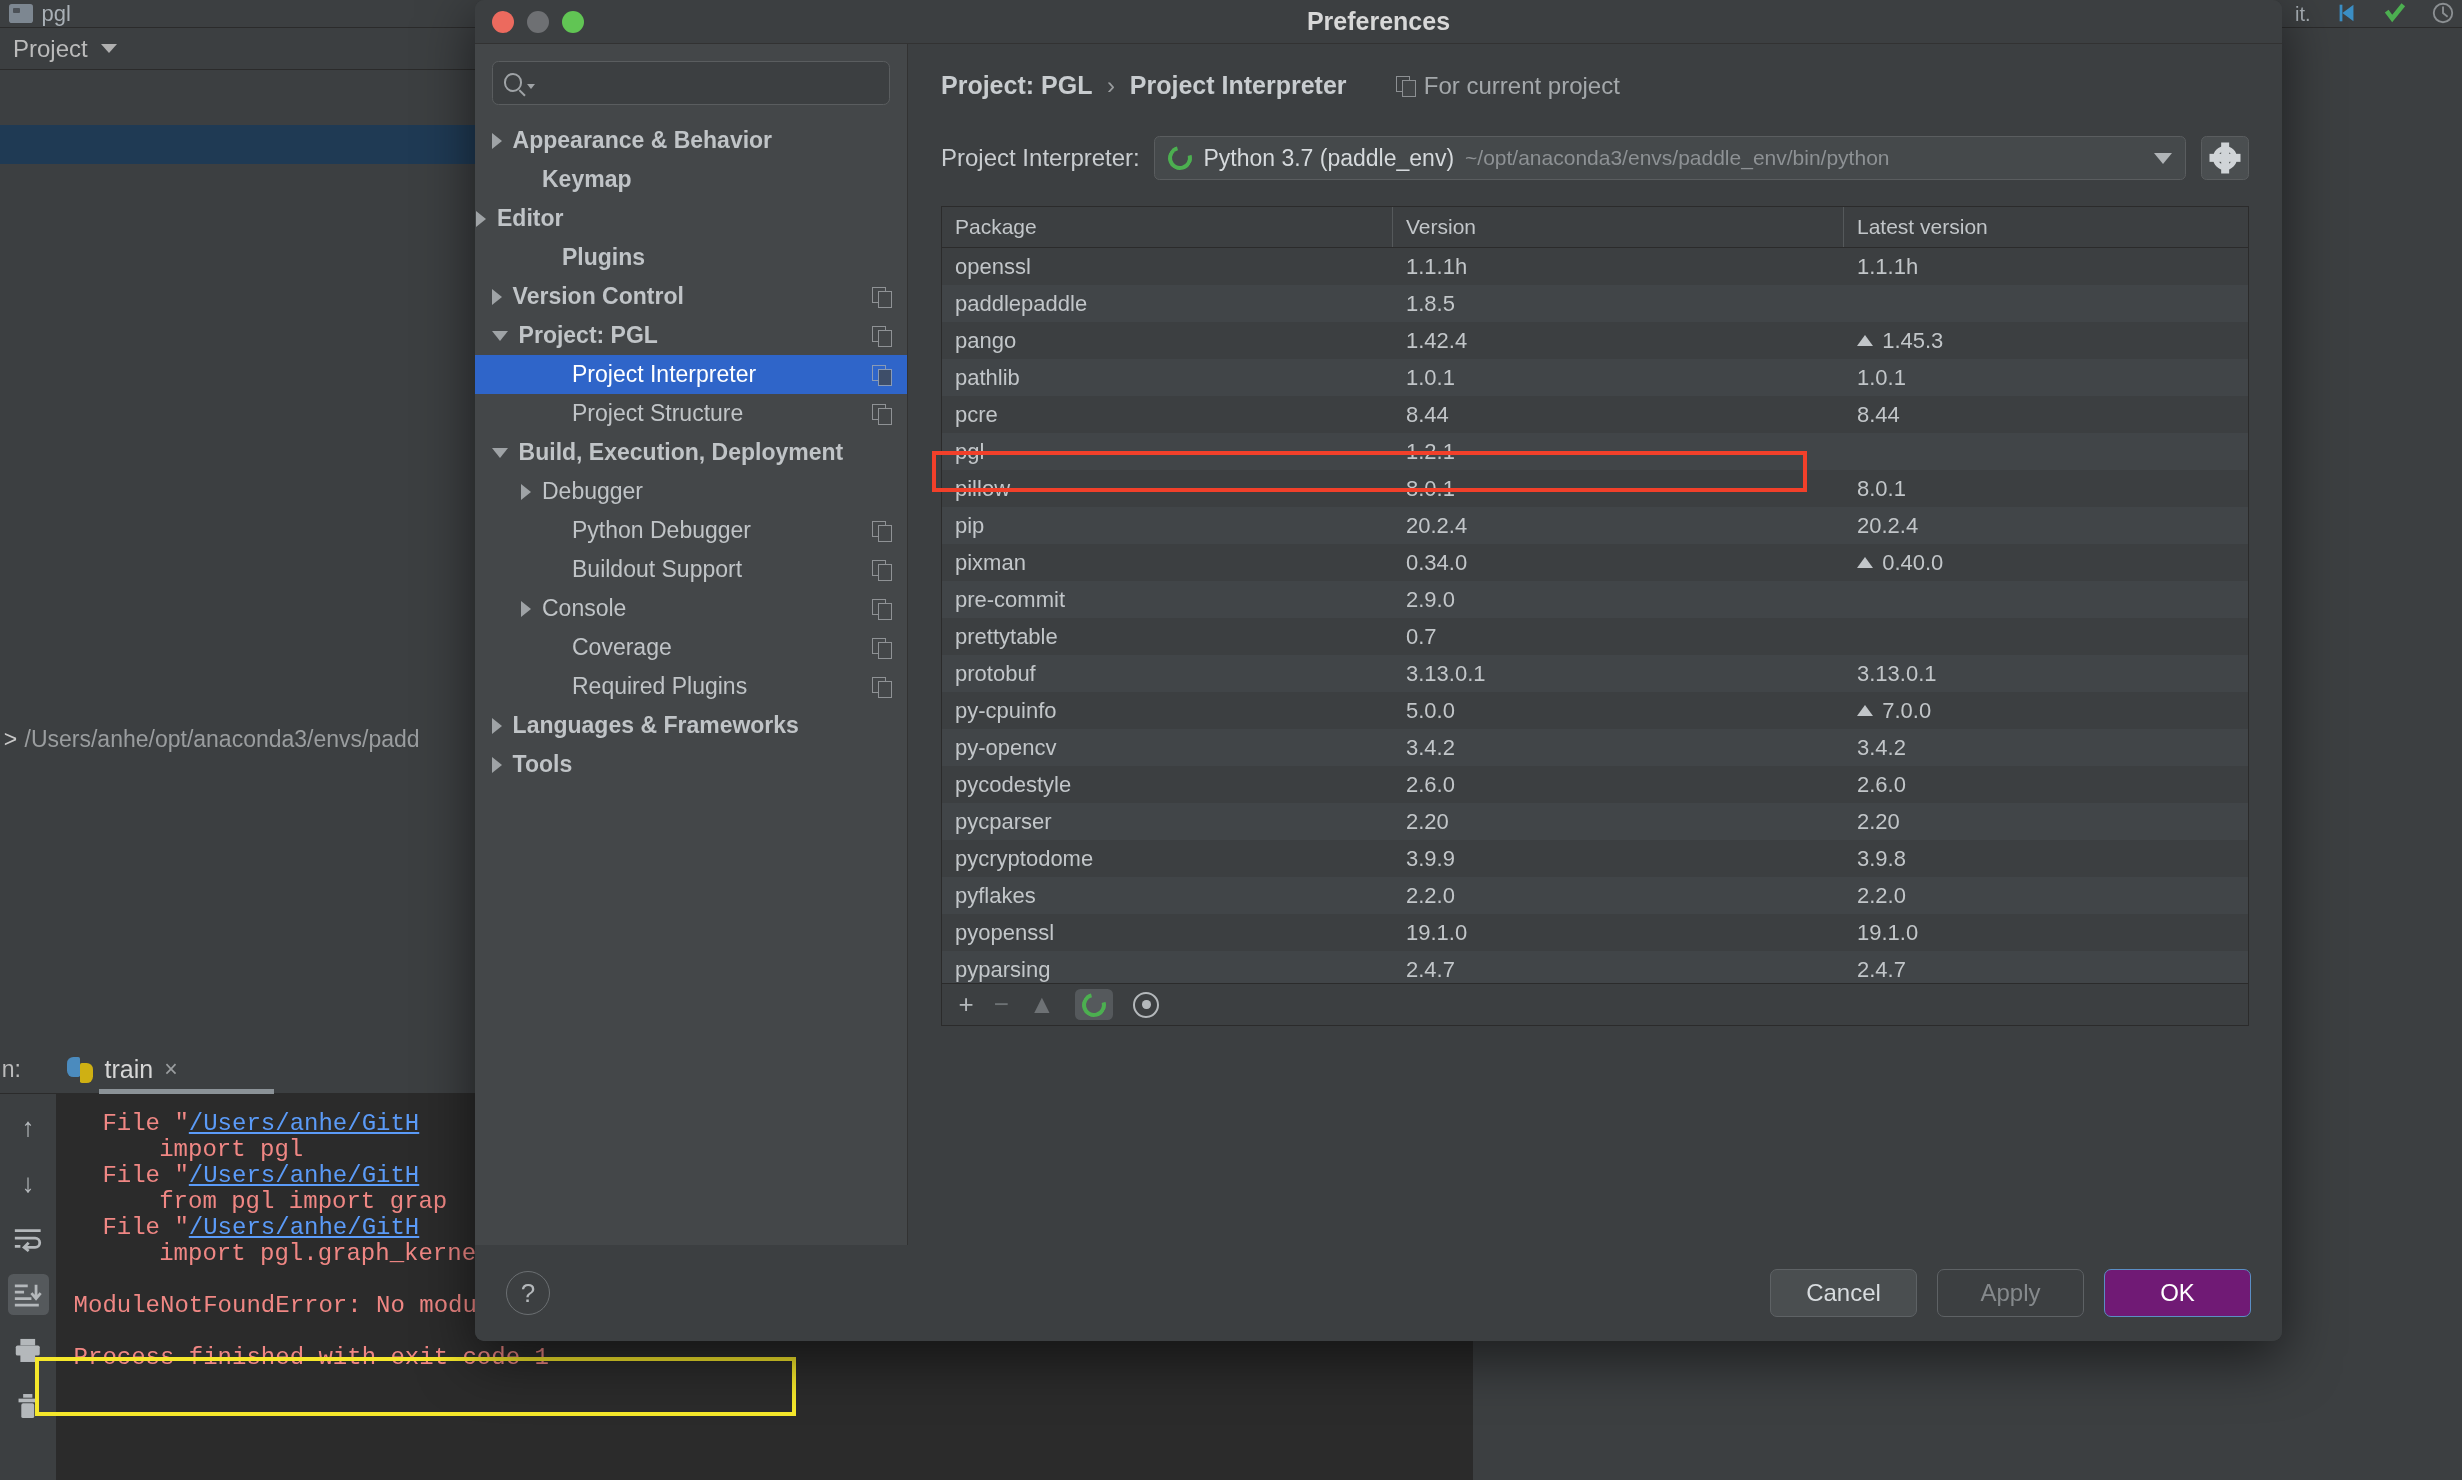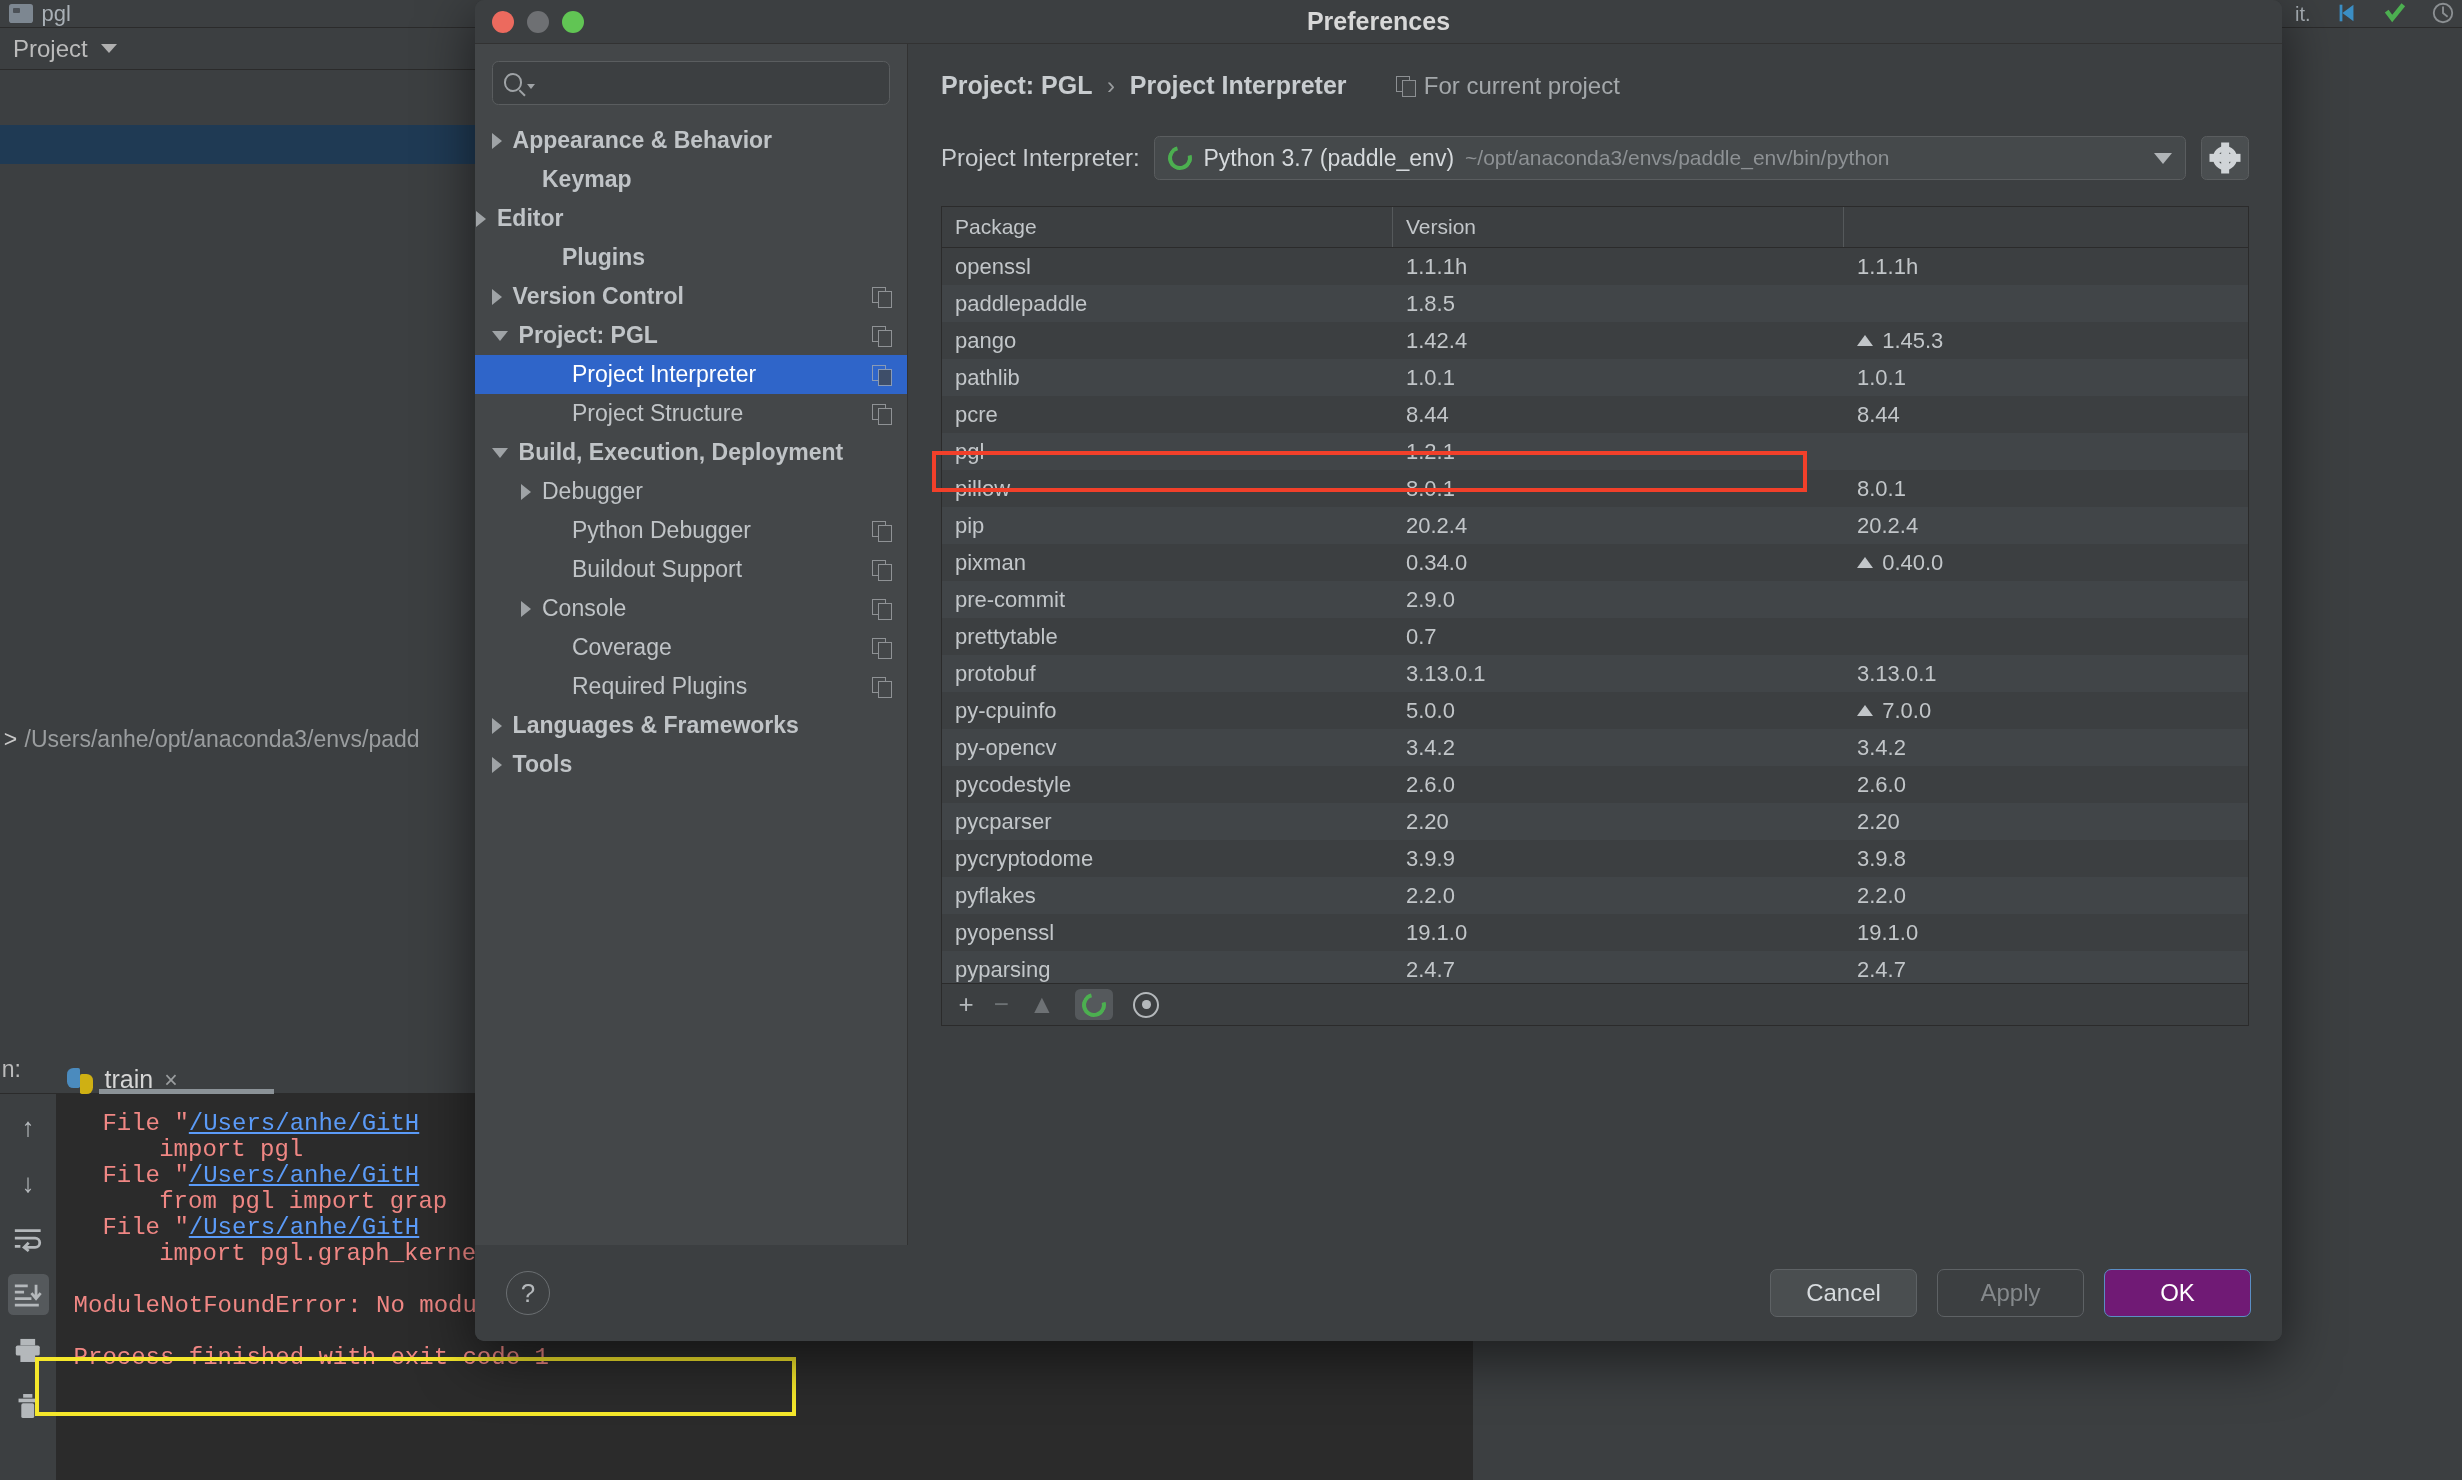--- a/index.html
+++ b/index.html
@@ -65,21 +65,21 @@
   .run-panel {
     position: absolute; left: 0; top: 1046px; width: 1473px; height: 435px;
     background: #3c3f41;
   }
   .run-tabbar {
     position: absolute; left: 0; top: 0; width: 1473px; height: 48px;
     display: flex; align-items: center; border-bottom: 0.9px solid #2b2b2b;
   }
   .run-label { color: #bbbbbb; font-size: 23px; margin-left: 1.8px; }
   .run-tab {
-    display: flex; align-items: flex-end; gap: 11px; margin-left: 41px;
+    display: flex; align-items: center; gap: 11px; margin-left: 41px;
     position: relative; height: 48px; padding: 0 5.5px;
   }
   .py-icon {
     width: 26px; height: 26px; position: relative; flex: none;
   }
   .py-icon .b1, .py-icon .b2 {
     position: absolute; width: 13px; height: 20px;
   }
   .py-icon .b1 { left: 0; top: 0; background: #4b8bbe; border-radius: 6.4px 1.8px 1.8px 6.4px; }
   .py-icon .b2 { right: 0; bottom: 0; background: #cfb013; border-radius: 1.8px 6.4px 6.4px 1.8px; }
@@ -534,20 +534,21 @@
           </div>
           <div class="gear-btn">
             <span class="gear"></span>
           </div>
         </div>
 
         <div class="table-wrap">
           <div class="thead">
             <div class="th c1">Package</div>
             <div class="th c2">Version</div>
+            <div class="th c3">Latest version</div>
           </div>
           <div class="tbody" id="tbody">
               <div class="trow">
                 <div class="td c1">openssl</div>
                 <div class="td c2">1.1.1h</div>
                 <div class="td c3">
                   <span>1.1.1h</span>
                 </div>
               </div>
               <div class="trow alt">

